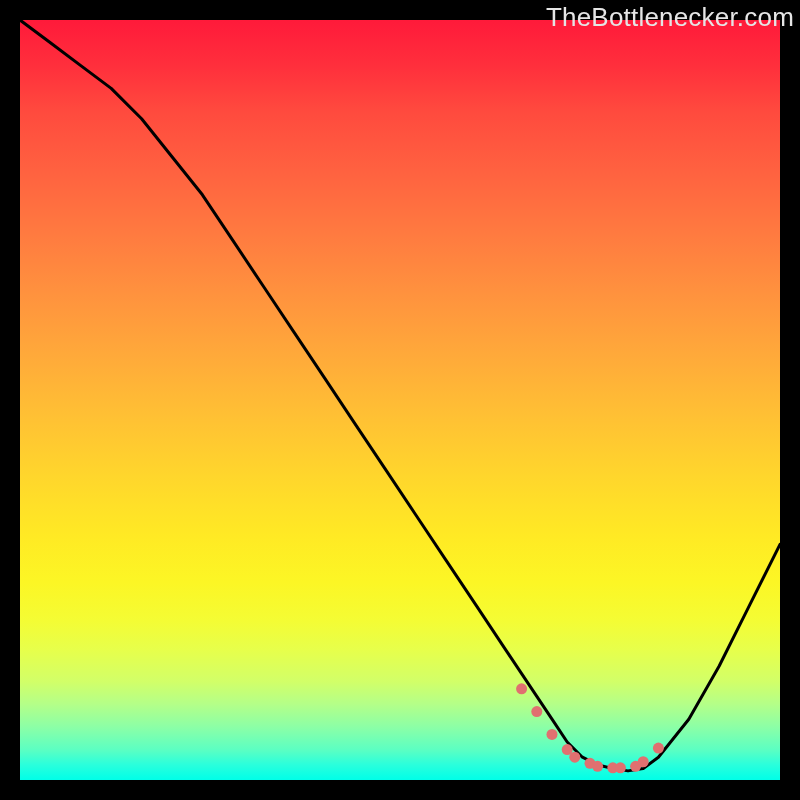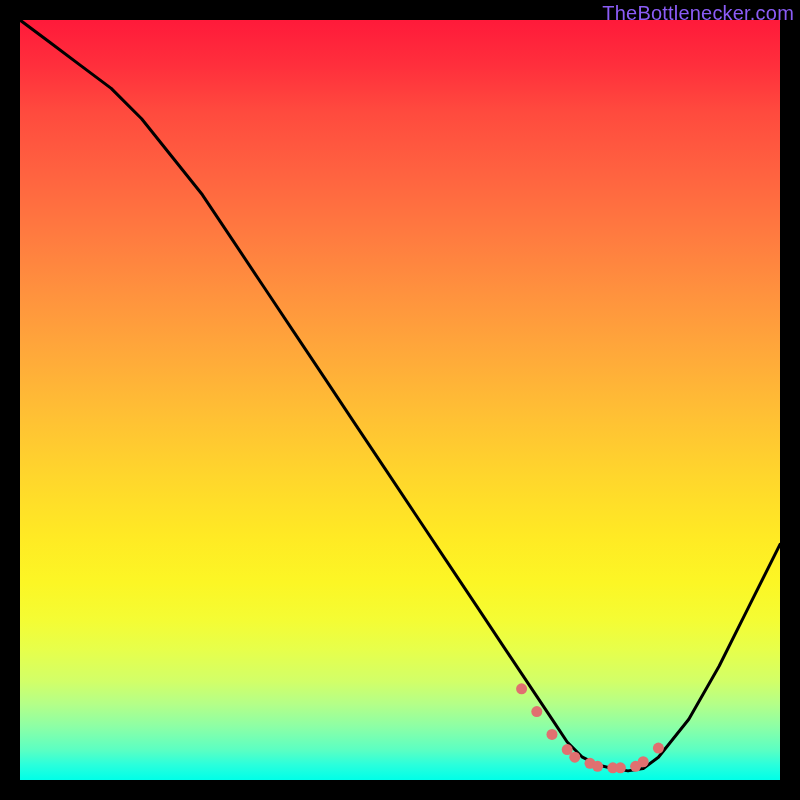--- a/index.html
+++ b/index.html
@@ -56,23 +56,23 @@
     left: 0;
     top: 0;
     width: 100%;
     height: 100%;
   }
   .watermark {
     position: absolute;
     top: 2px;
     right: 6px;
     font-family: Arial, Helvetica, sans-serif;
-    font-size: 20px;
+    font-size: 26px;
     font-weight: 500;
-    color: #8b5cf6;
+    color: #e5e5e5;
     letter-spacing: 0.2px;
     user-select: none;
   }
 </style>
 </head>
 <body>
 
 <div class="chart-container">
 
   <div class="plot-area">

